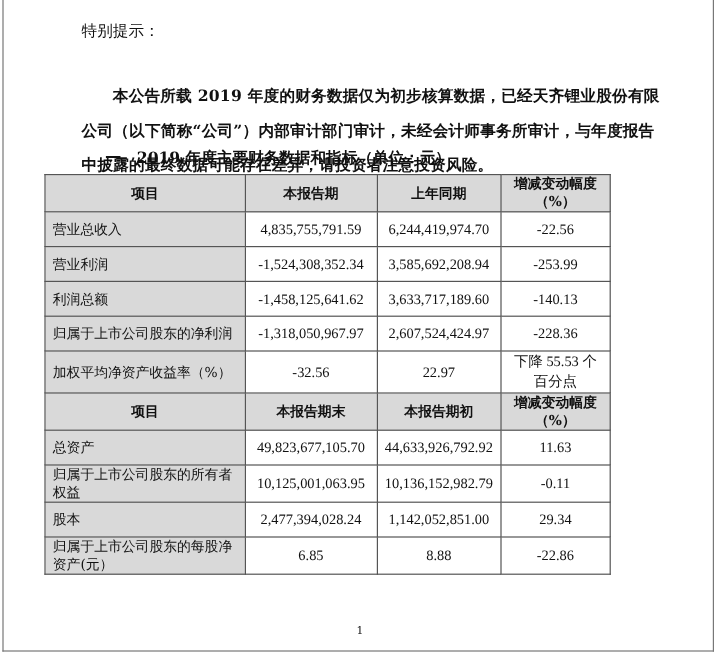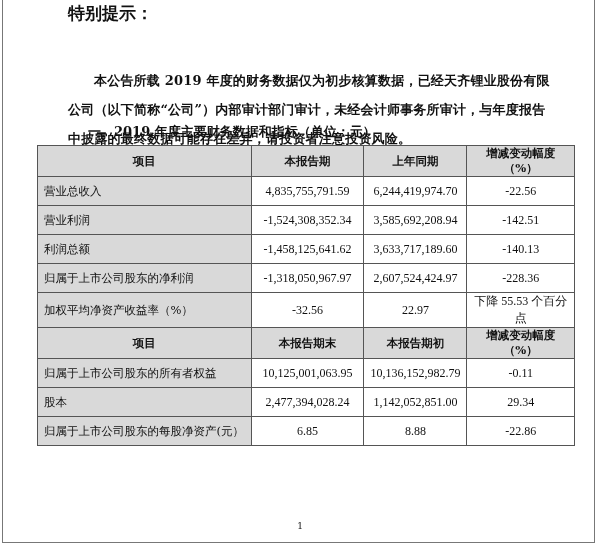--- a/index.html
+++ b/index.html
@@ -6,31 +6,31 @@
   body {
     width: 600px; height: 546px; background: #ffffff; position: relative; overflow: hidden;
     font-family: "DejaVu Serif", "Liberation Serif", serif; color: #111;
   }
   .frame {
     position: absolute; left: 2px; top: 0; width: 593px; height: 543px;
     border-left: 1px solid #777; border-right: 1px solid #777; border-bottom: 1px solid #777;
     box-sizing: border-box;
   }
   .notice-title {
-    position: absolute; left: 68px; top: 2px; font-size: 17px; font-weight: bold;
+    position: absolute; left: 68px; top: 17px; font-size: 13px; font-weight: normal;
   }
   .notice-body {
     position: absolute; left: 68px; top: 46px; width: 487px; font-size: 13px; font-weight: bold;
     line-height: 29px; text-indent: 26px; letter-spacing: 0.2px; margin-top: 20px;
   }
   .section-title {
     position: absolute; left: 88px; top: 123px; font-size: 13px; font-weight: bold;
   }
   table.fin {
-    position: absolute; left: 37px; top: 145px; width: 538px;
+    position: absolute; left: 37px; top: 145px; width: 472px;
     border-collapse: collapse; font-size: 11.5px;
   }
   table.fin td, table.fin th {
     border: 1px solid #555; height: 29px; padding: 0 6px; box-sizing: border-box;
   }
   table.fin th {
     background: #d9d9d9; font-weight: bold; text-align: center; font-size: 11.5px;
   }
   table.fin td.label { background: #d9d9d9; text-align: left; }
   table.fin td.num { text-align: center; font-family: "Liberation Serif", serif; font-size: 12px; }
@@ -65,21 +65,21 @@
   <tr>
     <td class="label">营业总收入</td>
     <td class="num">4,835,755,791.59</td>
     <td class="num">6,244,419,974.70</td>
     <td class="num">-22.56</td>
   </tr>
   <tr>
     <td class="label">营业利润</td>
     <td class="num">-1,524,308,352.34</td>
     <td class="num">3,585,692,208.94</td>
-    <td class="num">-142.51</td>
+    <td class="num">-253.99</td>
   </tr>
   <tr>
     <td class="label">利润总额</td>
     <td class="num">-1,458,125,641.62</td>
     <td class="num">3,633,717,189.60</td>
     <td class="num">-140.13</td>
   </tr>
   <tr>
     <td class="label">归属于上市公司股东的净利润</td>
     <td class="num">-1,318,050,967.97</td>
@@ -92,20 +92,26 @@
     <td class="num">22.97</td>
     <td class="num">下降 55.53 个百分点</td>
   </tr>
   <tr>
     <th>项目</th>
     <th>本报告期末</th>
     <th>本报告期初</th>
     <th>增减变动幅度（%）</th>
   </tr>
   <tr>
+    <td class="label">总资产</td>
+    <td class="num">49,823,677,105.70</td>
+    <td class="num">44,633,926,792.92</td>
+    <td class="num">11.63</td>
+  </tr>
+  <tr>
     <td class="label">归属于上市公司股东的所有者权益</td>
     <td class="num">10,125,001,063.95</td>
     <td class="num">10,136,152,982.79</td>
     <td class="num">-0.11</td>
   </tr>
   <tr>
     <td class="label">股本</td>
     <td class="num">2,477,394,028.24</td>
     <td class="num">1,142,052,851.00</td>
     <td class="num">29.34</td>

